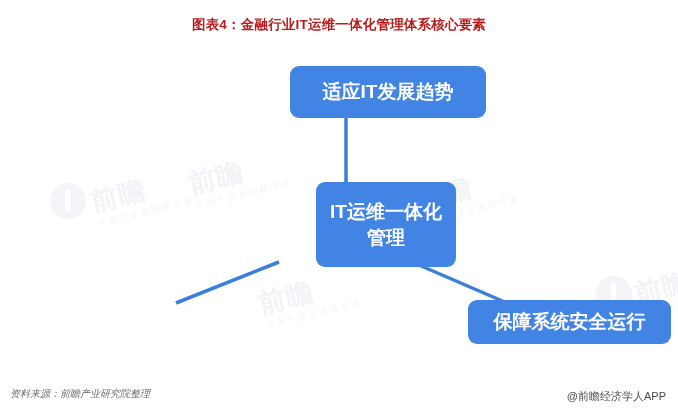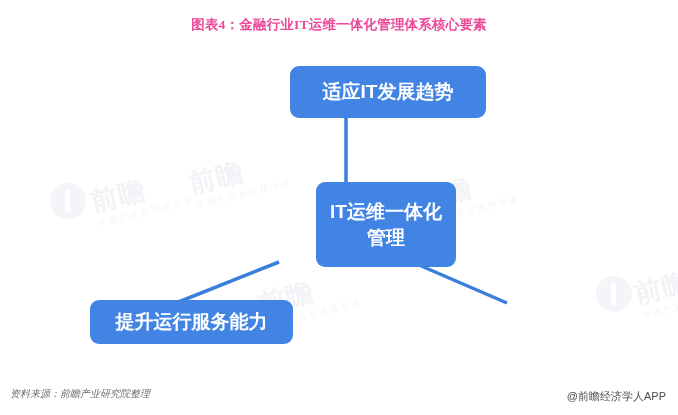--- a/index.html
+++ b/index.html
@@ -20,24 +20,23 @@
 
   
   .chart-title {
     position: absolute;
     left: 0;
     top: 16px;
     width: 678px;
     text-align: center;
     font-size: 13.5px;
     font-weight: bold;
-    color: #ec4899;
+    color: #b91c1c;
     letter-spacing: 0.2px;
     white-space: nowrap;
-    font-family: Liberation Serif, serif;
   }
 
   
   .watermark-layer {
     position: absolute;
     left: 0;
     top: 0;
     width: 678px;
     height: 415px;
     pointer-events: none;
@@ -199,20 +198,20 @@
   <svg class="connectors" width="678" height="415">
     <line x1="346" y1="117" x2="346" y2="183" stroke="#3a7fdc" stroke-width="3.5"></line>
     <line x1="279" y1="262" x2="176" y2="303" stroke="#3a7fdc" stroke-width="3.5"></line>
     <line x1="412" y1="262" x2="507" y2="303" stroke="#3a7fdc" stroke-width="3.5"></line>
   </svg>
 
   <div class="node node-top">适应IT发展趋势</div>
 
   <div class="node node-center">IT运维一体化管理</div>
 
-  <div class="node node-bl">提升运行服务能力</div>
-
+
+  <div class="node node-br">保障系统安全运行</div>
 
   <div class="footer-source">资料来源：前瞻产业研究院整理</div>
 
   <div class="footer-brand">@前瞻经济学人APP</div>
 
 </div>
 
 </body></html>

